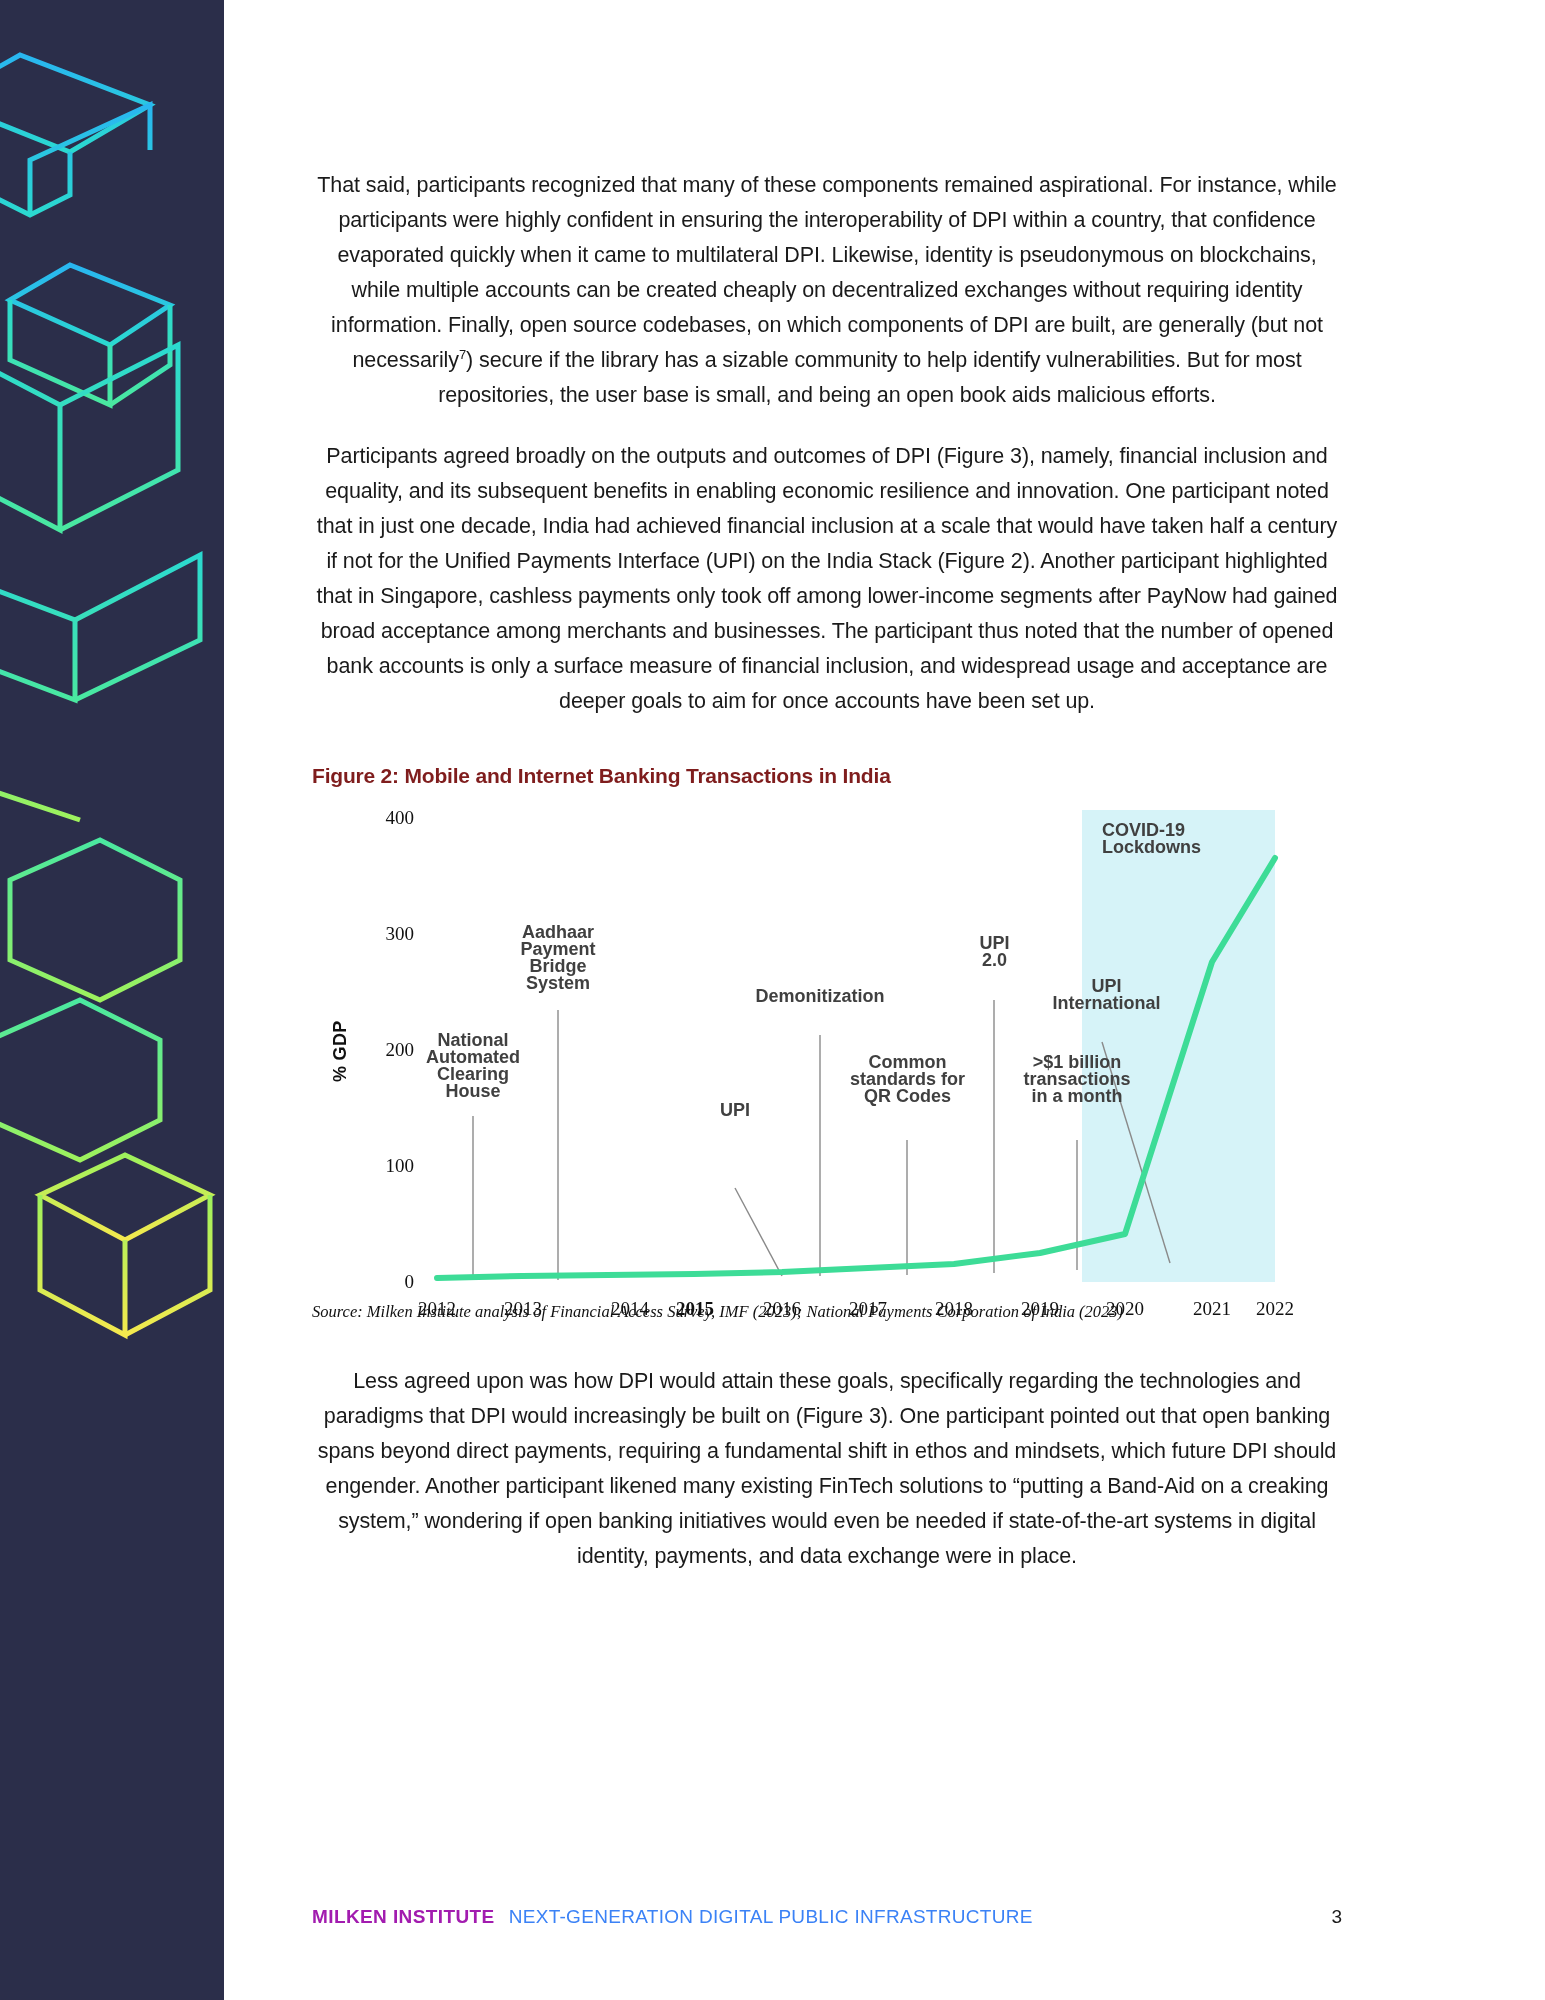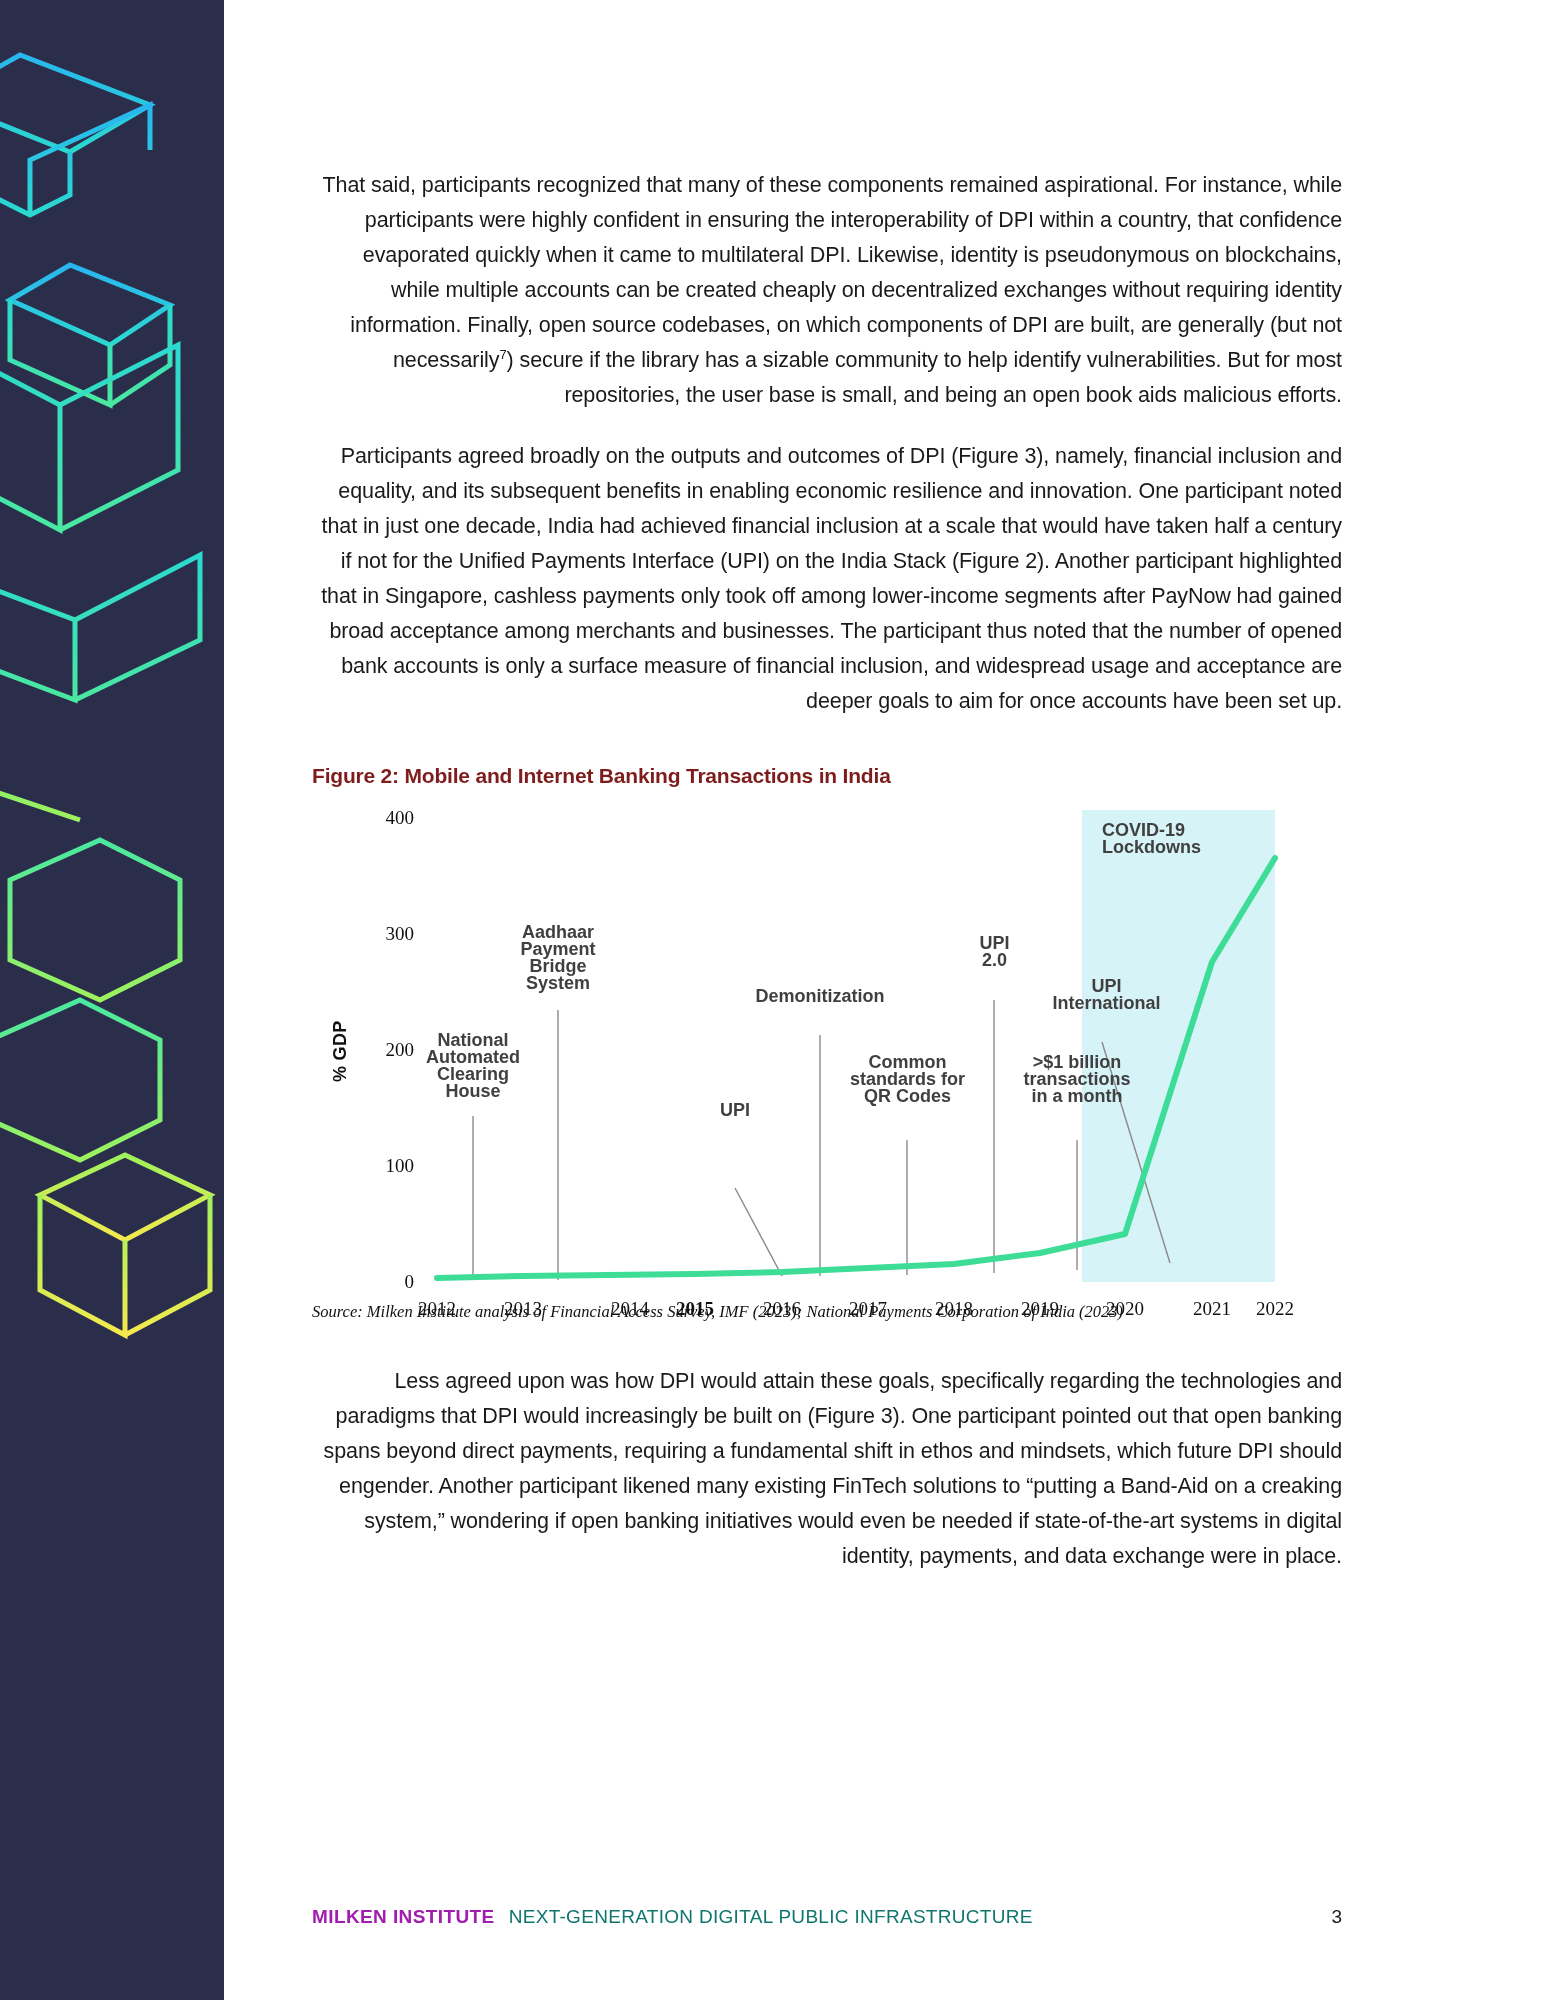--- a/index.html
+++ b/index.html
@@ -29,21 +29,21 @@
     position: absolute;
     left: 312px; top: 0;
     width: 1030px; height: 2000px;
   }
 
   p.body {
     font-family: "Liberation Sans", sans-serif;
     font-size: 21.5px;
     line-height: 35px;
     color: #1a1a1a;
-    text-align: right;
+    text-align: center;
     letter-spacing: -0.1px;
   }
   p.body + p.body { margin-top: 26px; }
   sup.fn { font-size: 13px; vertical-align: super; line-height: 0; }
 
   
   #figure-block { position: relative; margin-top: 45px; }
   #figure-title {
     font-size: 21px;
     font-weight: bold;
@@ -103,21 +103,21 @@
   }
   #footer-brand {
     font-size: 19px;
     font-weight: bold;
     color: #a21caf;
     letter-spacing: 0.4px;
   }
   #footer-title {
     margin-left: 14px;
     font-size: 19px;
-    color: #0f766e;
+    color: #3b82f6;
     letter-spacing: 0.3px;
   }
   #footer-page {
     margin-left: auto;
     font-size: 19px;
     color: #1a1a1a;
   }
 </style>
 </head>
 <body>

